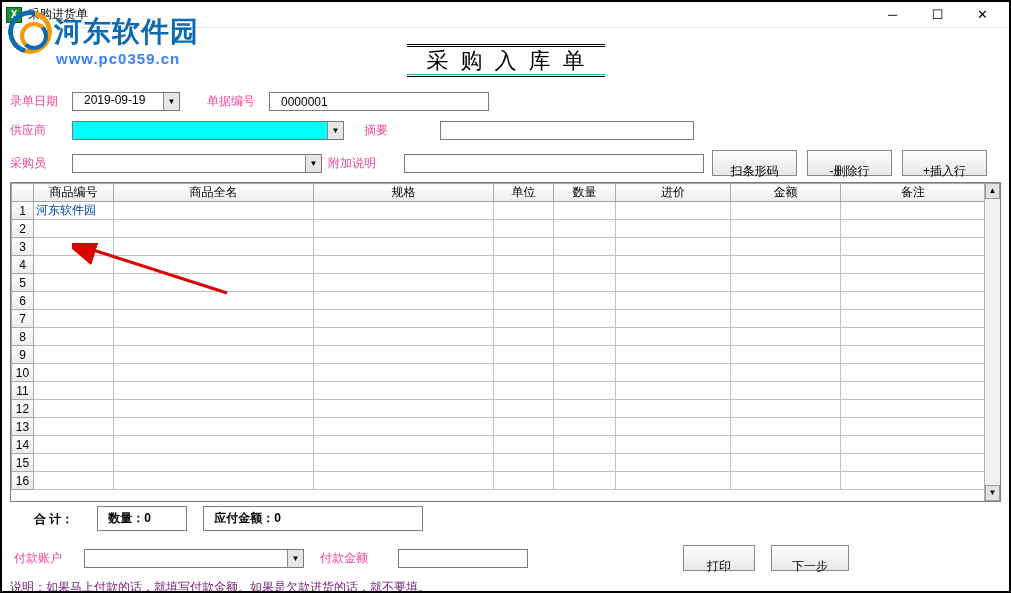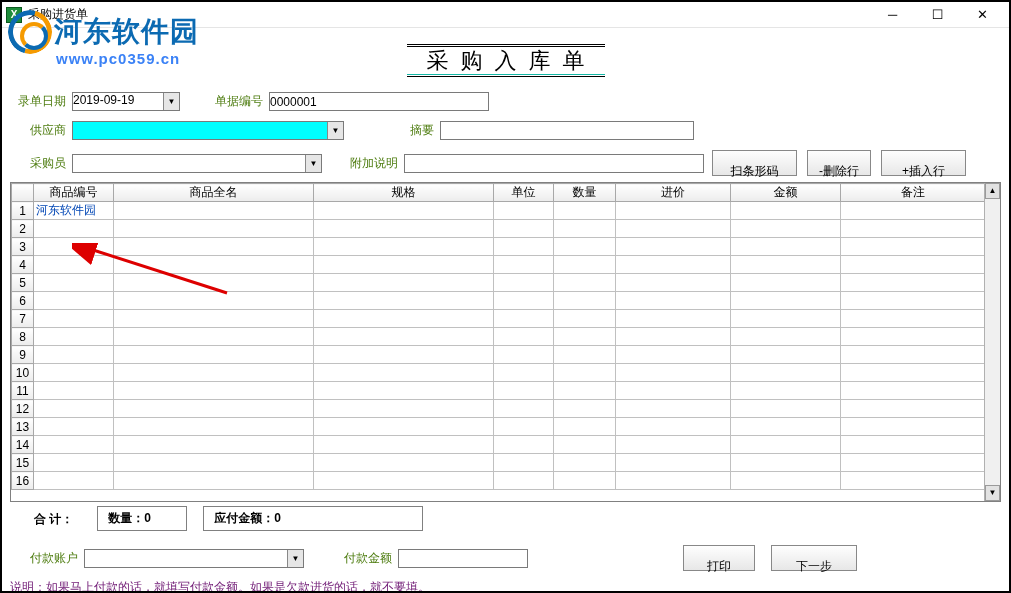--- a/index.html
+++ b/index.html
@@ -18,22 +18,22 @@
 .wm-text { font-size:28px; font-weight:bold; color:#0b6ab2; margin-left:2px; letter-spacing:1px; font-family:"SimHei",sans-serif; }
 .wm-url { color:#3b82f6; font-size:15px; font-weight:bold; margin-left:48px; margin-top:-4px; letter-spacing:1px; }
 
 .main { position:absolute; top:26px; left:0; right:0; bottom:0; padding:6px 8px; }
 .page-title { text-align:center; font-size:22px; letter-spacing:12px; padding:12px 0 6px 0; font-family:"SimSun"; }
 .page-title span { border-top:1px solid #000; border-bottom:1px solid #14b8a6; padding: 1px 8px 1px 20px; position:relative; }
 .page-title span::before, .page-title span::after { content:""; position:absolute; left:0; right:0; height:1px; background:#000; }
 .page-title span::before { top:-3px; } .page-title span::after { bottom:-3px; }
 
 .form-row { display:flex; align-items:center; font-size:12px; margin-top:10px; }
-.lbl { width:56px; text-align:right; margin-right:6px; color:#4d7c0f; }
-.input, .combo { border:1px solid #7a7a7a; height:19px; background:#fff; font-size:12px; padding:0 0; }
+.lbl { width:56px; text-align:left; margin-right:6px; color:#ec4899; }
+.input, .combo { border:1px solid #7a7a7a; height:19px; background:#fff; font-size:12px; padding:0 11px; }
 .combo { background:#fff; position:relative; }
 .combo .arrow { position:absolute; right:0; top:0; bottom:0; width:16px; background:#e6e6e6; border-left:1px solid #888; display:flex; align-items:center; justify-content:center; font-size:8px; }
 .combo.cyan { background:#00ffff; }
 .btn { border:1px solid #888; background:linear-gradient(#fefefe,#e7e7e7); height:22px; font-size:12px; padding:12px 4px; cursor:pointer; }
 
 .grid-wrap { margin-top:6px; border:1px solid #808080; height:320px; display:flex; position:relative; }
 .grid-body { flex:1; overflow:hidden; position:relative; }
 table.grid { border-collapse:collapse; width:100%; table-layout:fixed; }
 table.grid th, table.grid td { border:1px solid #c0c0c0; font-size:12px; height:18px; text-align:left; padding:0 2px; overflow:hidden; white-space:nowrap; }
 table.grid th { background:linear-gradient(#fff,#ececec); font-weight:normal; text-align:center; border-color:#a8a8a8; }
@@ -95,21 +95,21 @@
   </div>
 
   <div class="form-row">
     <span class="lbl">采购员</span>
     <div class="combo" style="width:250px">
       <span></span><span class="arrow">▼</span>
     </div>
     <span class="lbl" style="width:70px;margin-left:6px">附加说明</span>
     <input class="input" style="width: 300px;" value="">
     <button class="btn" style="width:85px;margin-left:8px">扫条形码</button>
-    <button class="btn" style="width:64px;margin-left:10px">-删除行</button>
+    <button class="btn" style="width:85px;margin-left:10px">-删除行</button>
     <button class="btn" style="width:85px;margin-left:10px">+插入行</button>
   </div>
 
   <div class="grid-wrap">
     <div class="grid-body">
       <table class="grid" id="grid-table">
           <colgroup>
             <col style="width: 22px;">
             <col style="width: 80px;">
             <col style="width: 200px;">
@@ -339,17 +339,17 @@
   </div>
 
   <div class="footer-row">
     <span class="lbl" style="width:64px;margin-left:4px">付款账户</span>
     <div class="combo" style="width:220px">
       <span></span><span class="arrow">▼</span>
     </div>
     <span class="lbl" style="width:72px;margin-left:16px">付款金额</span>
     <input class="input" style="width: 130px;" value="">
     <button class="btn" style="width:72px;margin-left:155px">打印</button>
-    <button class="btn" style="width:86px;margin-left:16px">下一步</button>
+    <button class="btn" style="width:78px;margin-left:16px">下一步</button>
   </div>
 
   <div class="note">说明：如果马上付款的话，就填写付款金额。如果是欠款进货的话，就不要填。</div>
 </div>
 
 </body></html>

